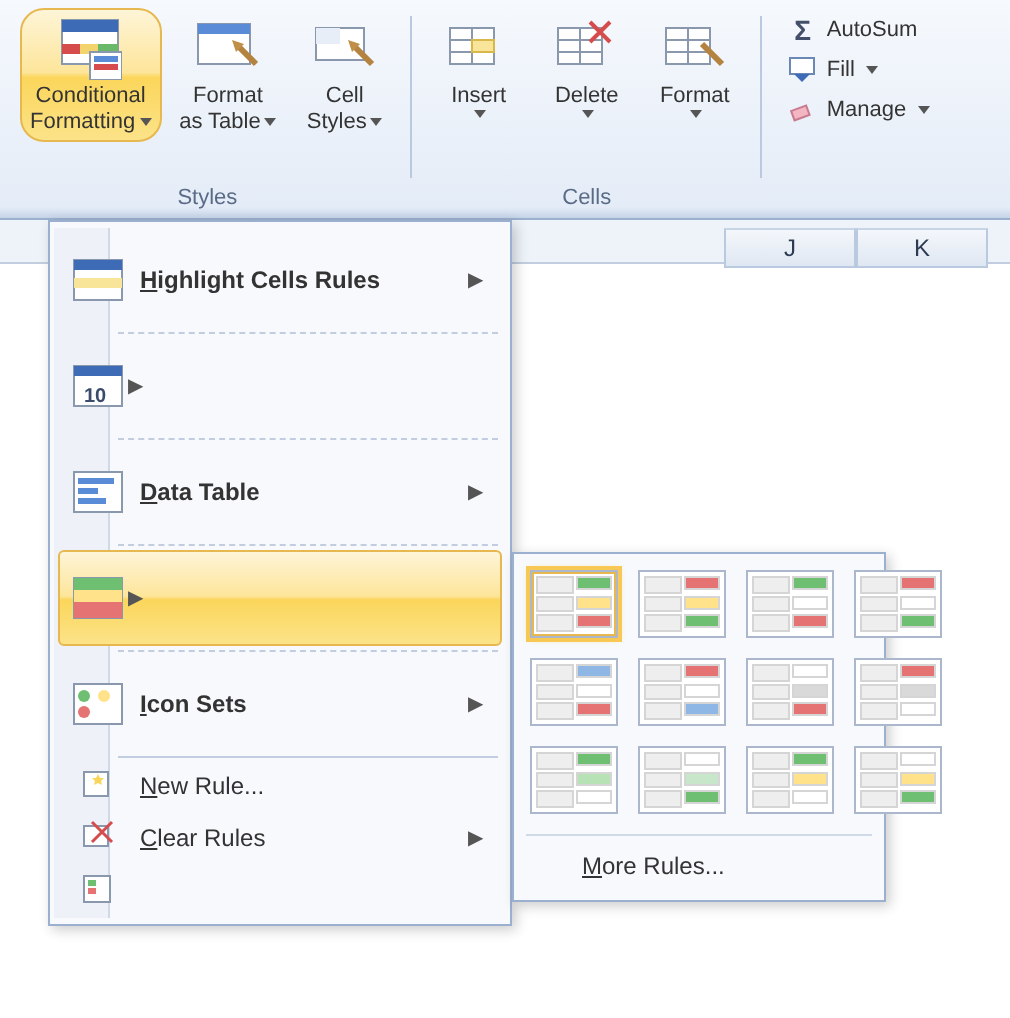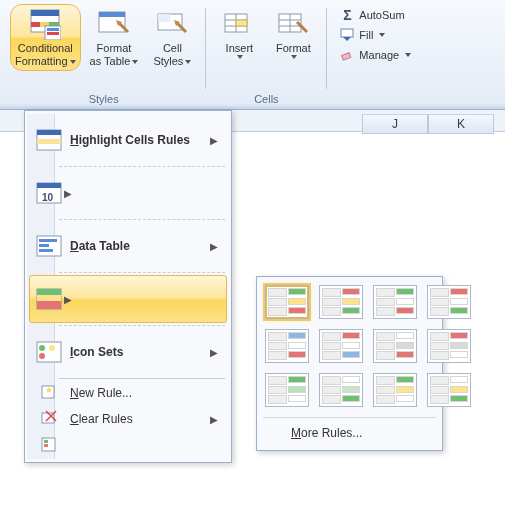--- a/index.html
+++ b/index.html
@@ -111,21 +111,21 @@
     border: 1px solid #b9c9df;
     border-top: 1px solid #c7d4e6;
     color: #2c3c55;
     font-size: 12px;
   }
   
   .menu {
     position: absolute;
     top: 110px;
     left: 24px;
-    width: 208px;
+    width: 232px;
     background: #f7f9fc;
     border: 1px solid #9bb0cf;
     box-shadow: 2px 2px 6px rgba(0,0,0,.2);
     padding: 3px 2px;
     z-index: 10;
   }
   .menu .gutter {
     position: absolute;
     top: 3px; bottom: 3px; left: 2px;
     width: 28px;
@@ -252,20 +252,33 @@
         <span class="icon-box">
           <svg width="32" height="32">
               <rect x="2" y="6" width="22" height="18" fill="#fff" stroke="#8a98ae"></rect>
               <line x1="2" y1="12" x2="24" y2="12" stroke="#8a98ae"></line>
               <line x1="2" y1="18" x2="24" y2="18" stroke="#8a98ae"></line>
               <line x1="13" y1="6" x2="13" y2="24" stroke="#8a98ae"></line>
               <rect x="13" y="12" width="11" height="6" fill="#f9e59a" stroke="#d8b84a"></rect>
             </svg>
         </span>
         <span>Insert</span>
+        <span class="caret-down"></span>
+      </div>
+      <div class="big-btn">
+        <span class="icon-box">
+          <svg width="32" height="32">
+              <rect x="2" y="6" width="22" height="18" fill="#fff" stroke="#8a98ae"></rect>
+              <line x1="2" y1="12" x2="24" y2="12" stroke="#8a98ae"></line>
+              <line x1="2" y1="18" x2="24" y2="18" stroke="#8a98ae"></line>
+              <line x1="13" y1="6" x2="13" y2="24" stroke="#8a98ae"></line>
+              <path d="M 18 3 L 28 13 M 28 3 L 18 13" stroke="#d64c4c" stroke-width="2"></path>
+            </svg>
+        </span>
+        <span>Delete</span>
         <span class="caret-down"></span>
       </div>
       <div class="big-btn">
         <span class="icon-box">
           <svg width="32" height="32">
               <rect x="2" y="6" width="22" height="18" fill="#fff" stroke="#8a98ae"></rect>
               <line x1="2" y1="12" x2="24" y2="12" stroke="#8a98ae"></line>
               <line x1="2" y1="18" x2="24" y2="18" stroke="#8a98ae"></line>
               <line x1="13" y1="6" x2="13" y2="24" stroke="#8a98ae"></line>
               <path d="M 20 14 L 30 24" stroke="#b58340" stroke-width="3"></path>

